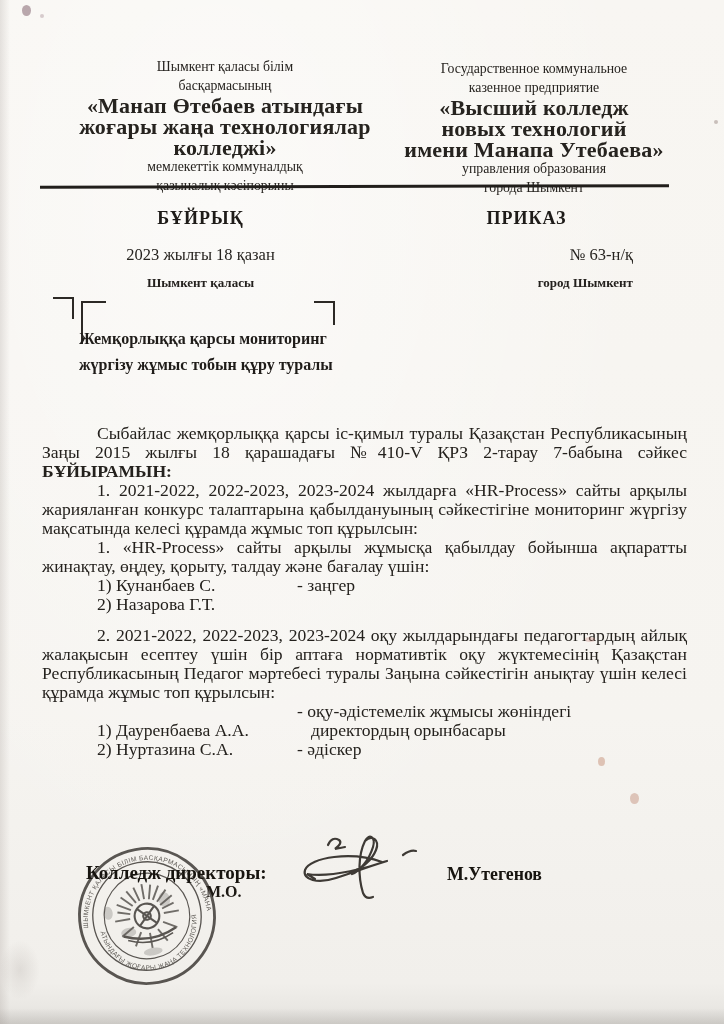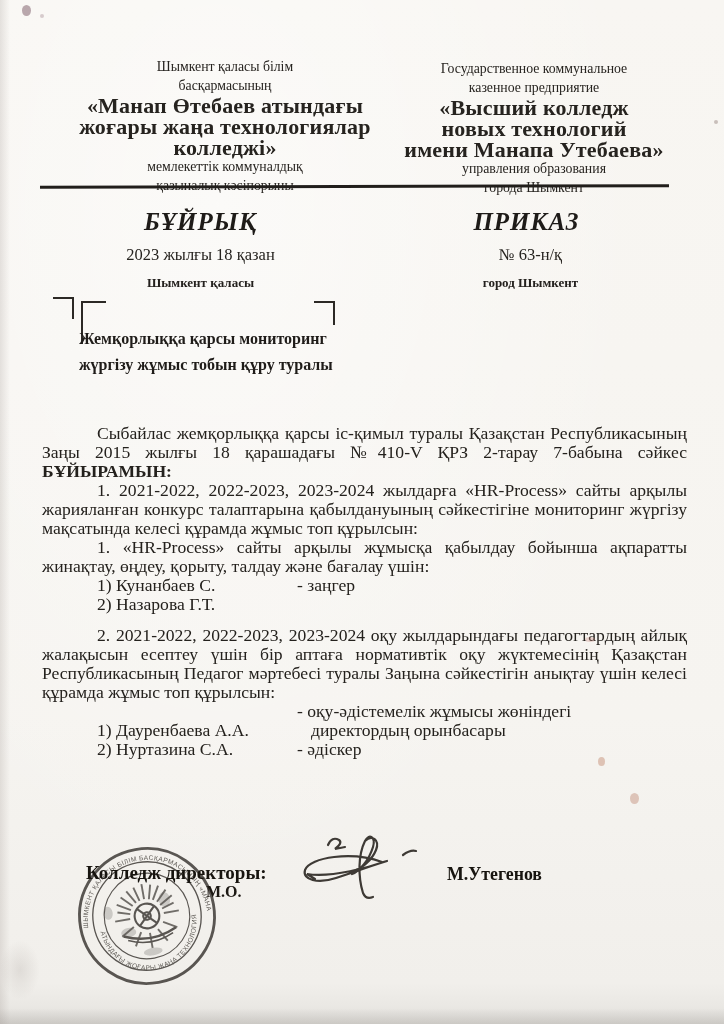--- a/index.html
+++ b/index.html
@@ -24,26 +24,26 @@
   .b{font-weight:700;}
 
   
   .org{font-size:13.8px;line-height:18.5px;color:#26231f;}
   .org .name{font-size:22px;line-height:21px;font-weight:700;letter-spacing:.2px;}
   .org-left{left:66px;top:58px;width:318px;}
   .org-right{left:400px;top:60px;width:268px;}
 
   .rule{left:40px;top:185px;width:629px;height:2.6px;background:#211e1b;transform:rotate(-.15deg);}
 
-  .order-title{font-size:25px;font-weight:700;letter-spacing:1px;color:#1e1b18;font-style:italic;}
+  .order-title{font-size:18px;font-weight:700;letter-spacing:1px;color:#1e1b18;}
   .ot-left{left:68px;top:208px;width:265px;}
   .ot-right{left:424px;top:208px;width:205px;}
   .order-date{font-size:16.5px;color:#26231f;}
   .od-left{left:68px;top:245px;width:265px;}
-  .od-right{left:428px;top:245px;width:205px;}
+  .od-right{left:428px;top:245px;width:205px;text-align:right;}
   .order-city{font-size:13px;font-weight:700;margin-top:10px;}
   .mark-a{left:53px;top:297px;width:19px;height:20px;border-top:2px solid #2c2925;border-right:2px solid #2c2925;}
   .mark-b{left:81px;top:301px;width:23px;height:41px;border-top:2px solid #2c2925;border-left:2px solid #2c2925;}
   .mark-c{left:314px;top:301px;width:19px;height:22px;border-top:2px solid #2c2925;border-right:2px solid #2c2925;}
 
   .subject{left:79px;top:326px;width:340px;font-size:16px;line-height:25.5px;font-weight:700;color:#1f1c19;}
 
   
   .body-text{left:42px;top:424px;width:645px;font-size:17.6px;line-height:19px;text-align:justify;color:#24211d;}
   .body-text p{margin:0;text-indent:55px;}

